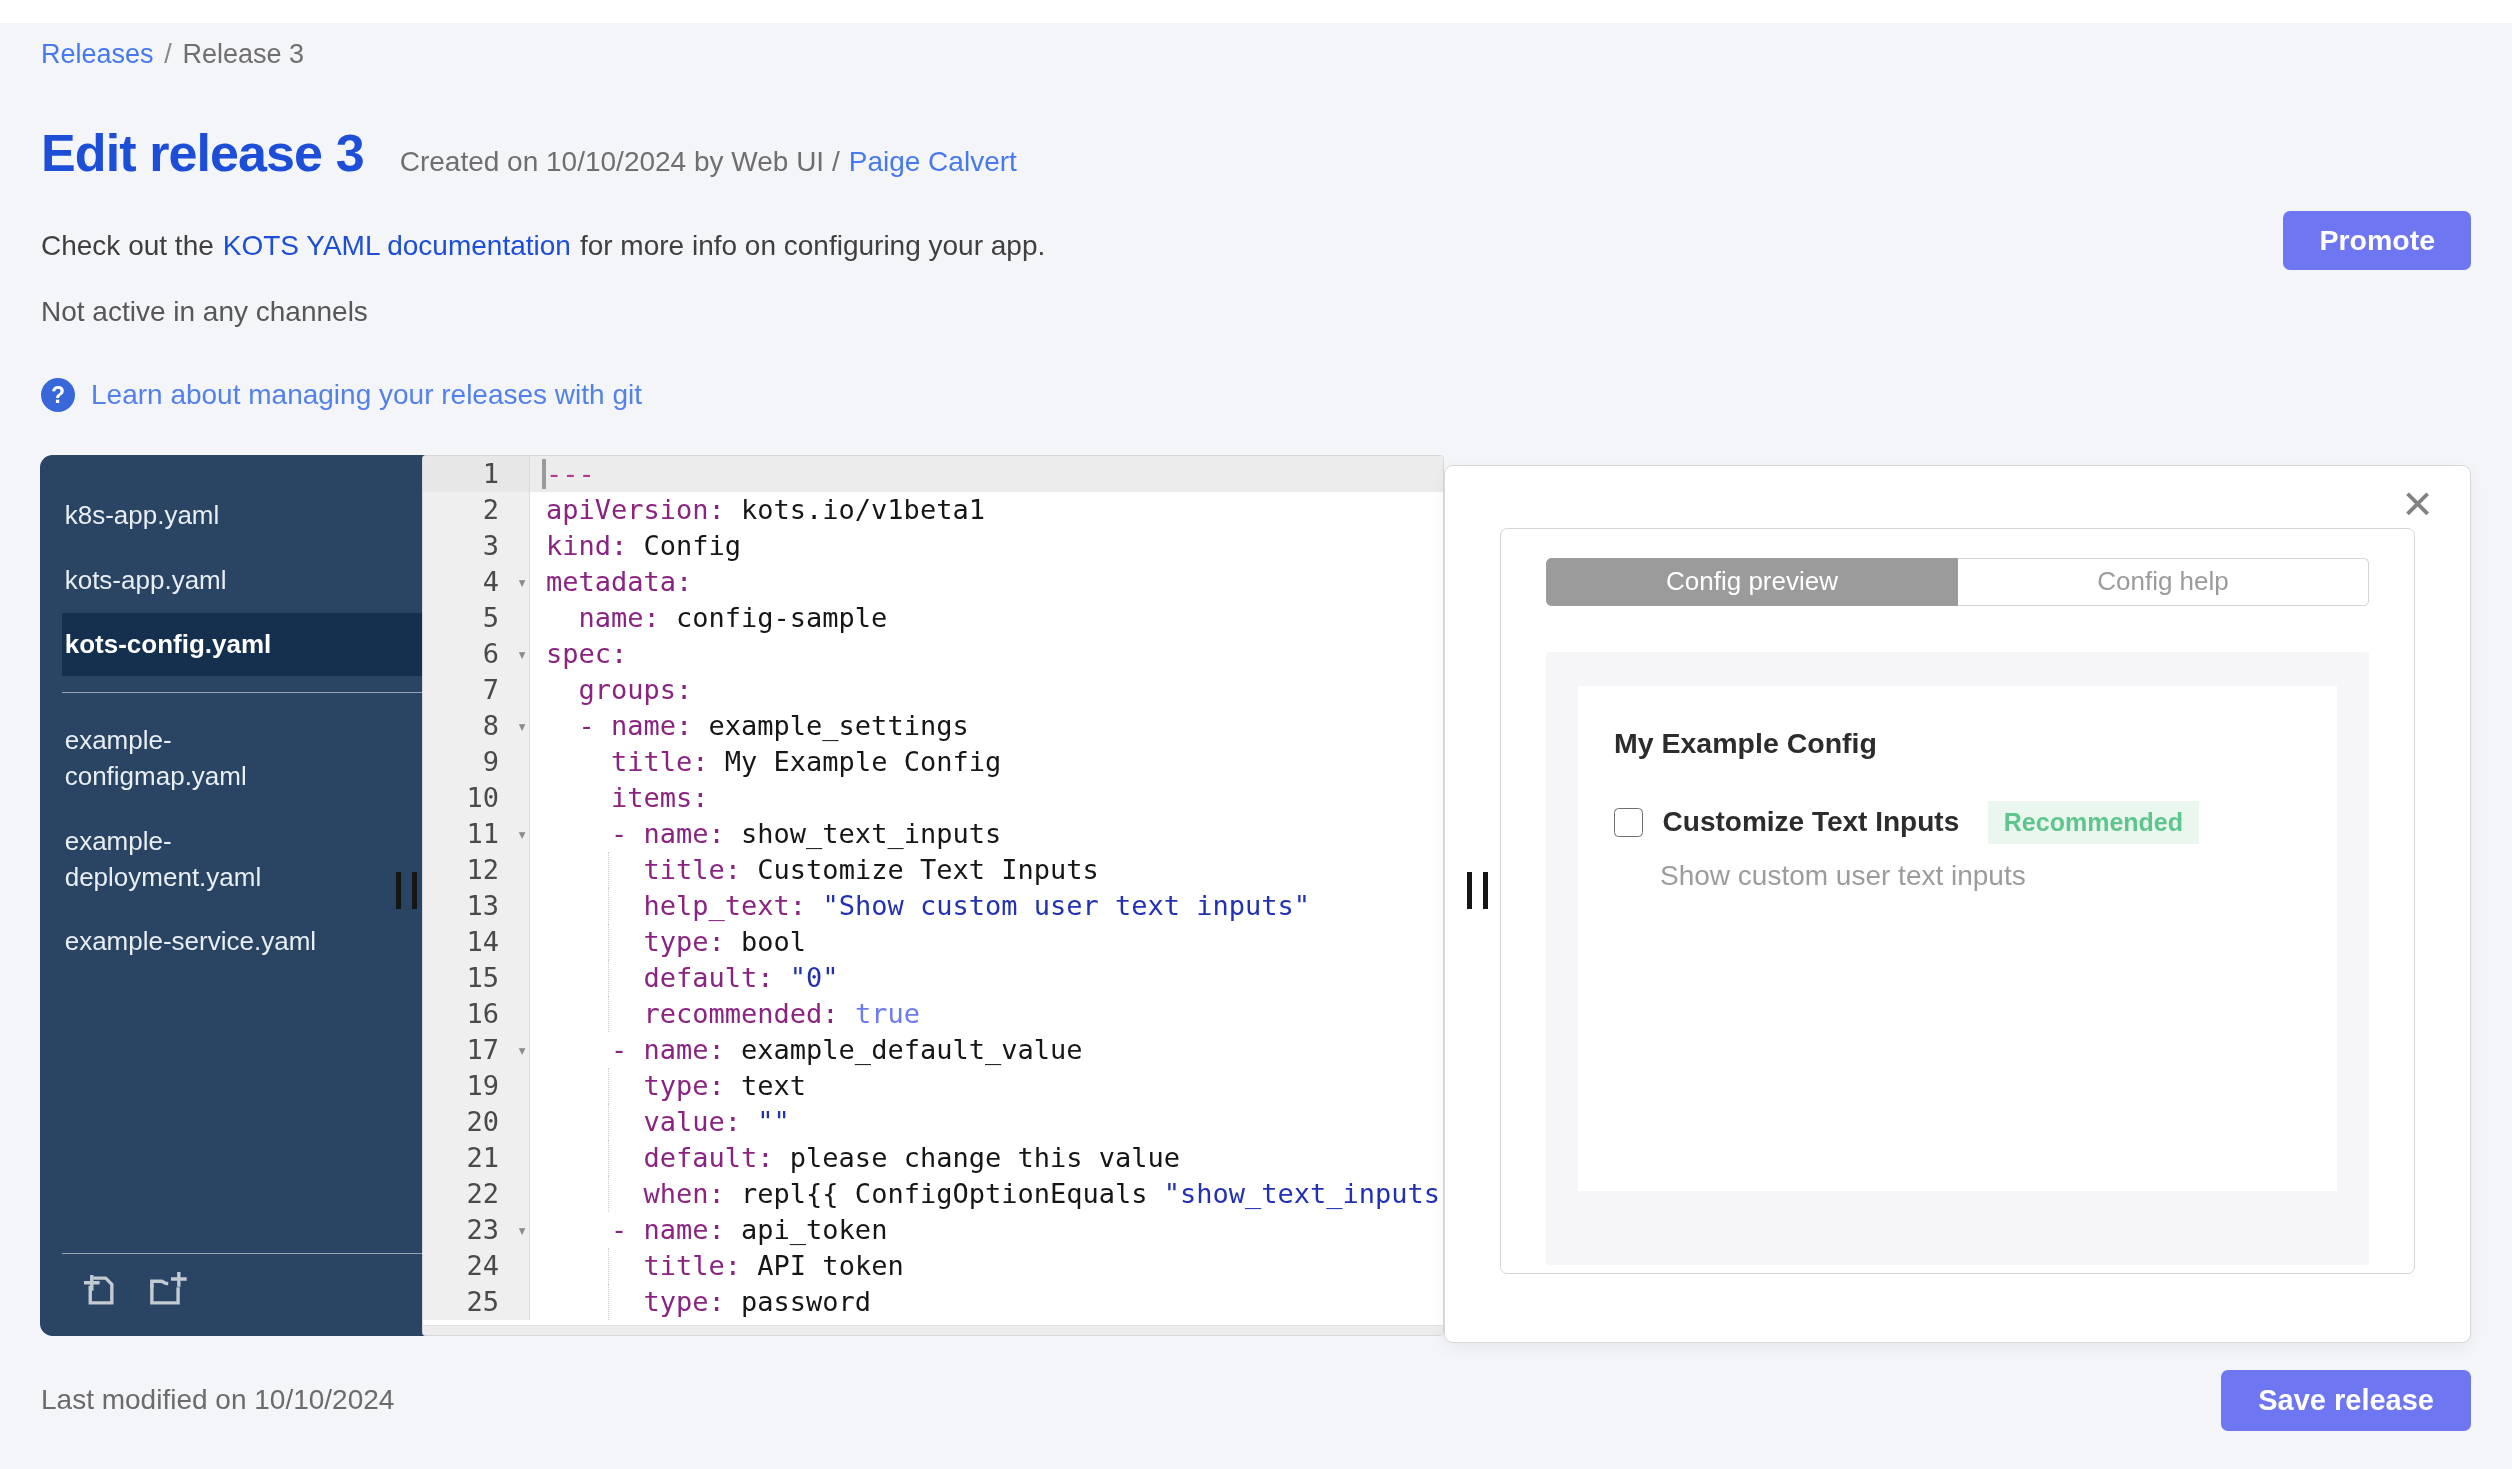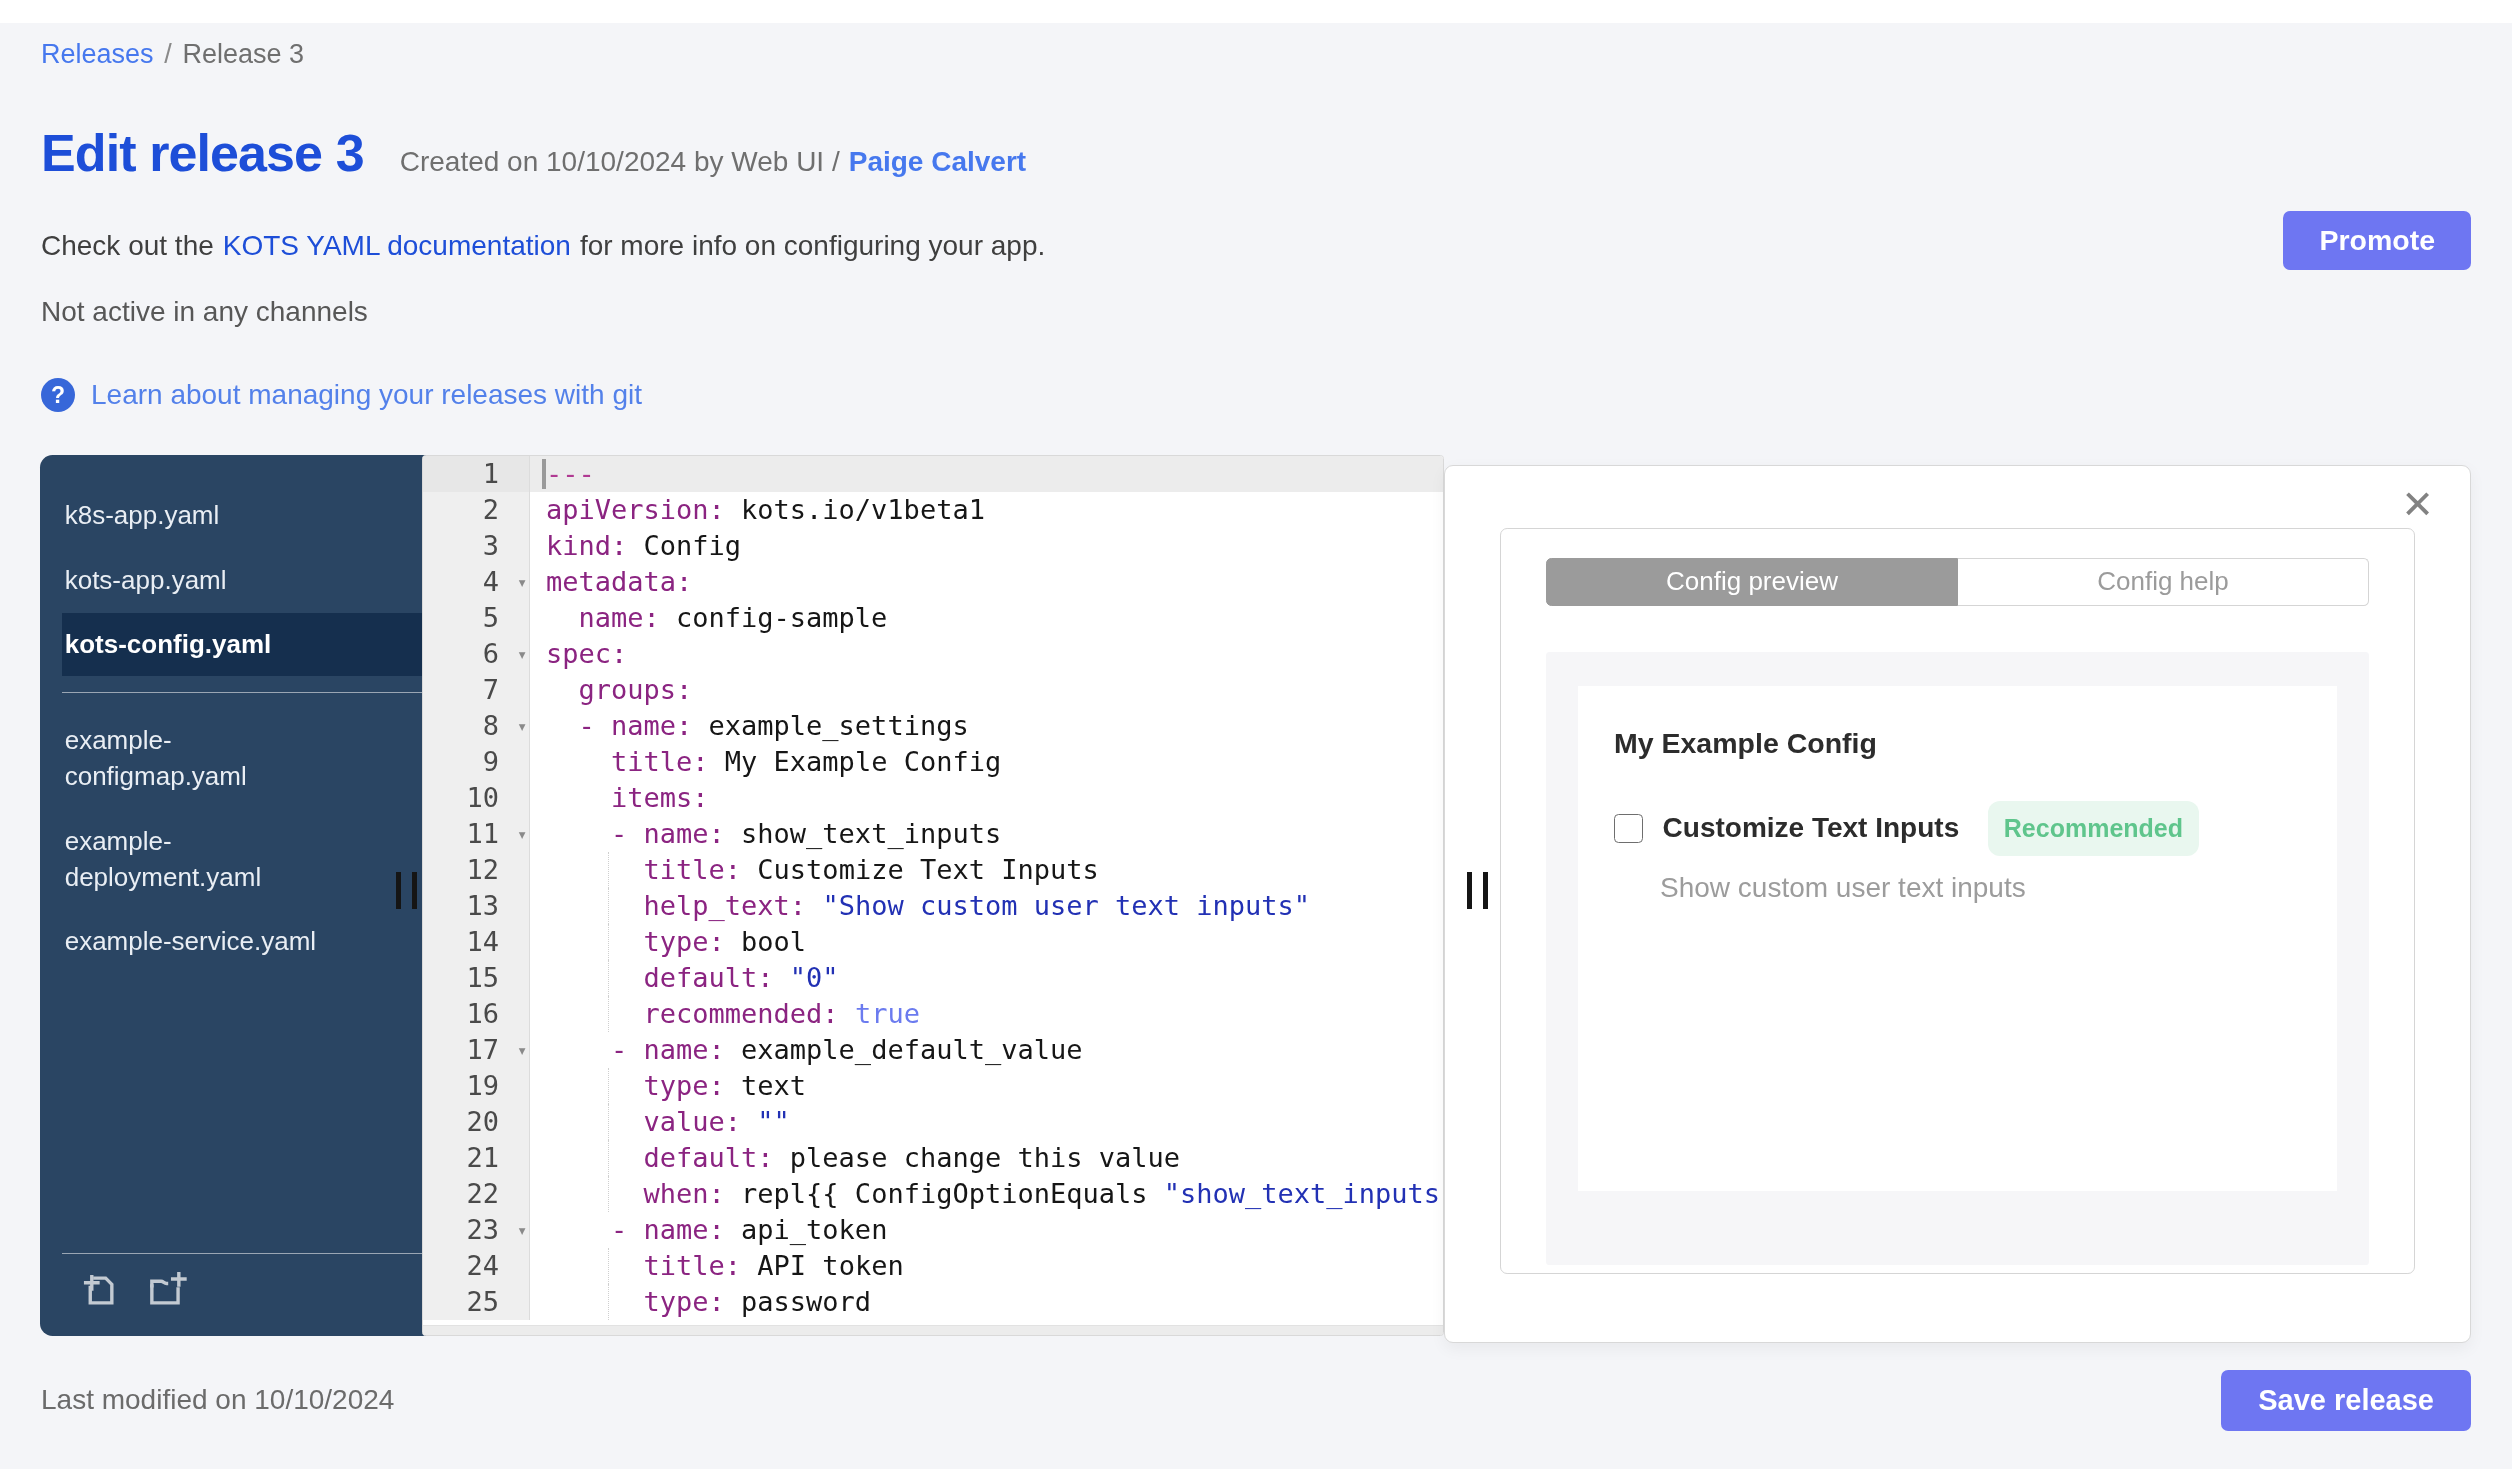--- a/index.html
+++ b/index.html
@@ -10,21 +10,21 @@
   }
   .top-band{position:absolute;top:0;left:0;right:0;height:23px;background:#ffffff}
 
   
   .breadcrumb{position:absolute;top:39px;left:41px;font-size:27px;color:#6f6f6f}
   .crumb-link{color:#4678ee;text-decoration:none;cursor:pointer}
   .crumb-sep{margin:0 10.7px;color:#8a8a8a}
   .title-row{position:absolute;top:123px;left:41px;display:flex;align-items:baseline;gap:36px;white-space:nowrap}
   .page-title{margin:0;font-size:52px;font-weight:800;letter-spacing:-0.9px;color:#1d4ed8}
   .created-meta{font-size:28px;color:#6f6f6f}
-  .author-link{color:#4678ee;font-weight:700;text-decoration:none;margin-left:9px;cursor:pointer}
+  .author-link{color:#4678ee;font-weight:400;text-decoration:none;margin-left:9px;cursor:pointer}
   .docs-line{position:absolute;top:230px;left:41px;font-size:28px;color:#3f3f3f}
   .docs-link{color:#1d4ed8;font-weight:500;text-decoration:none;margin:0 9px;cursor:pointer}
   .status-line{position:absolute;top:296px;left:41px;font-size:28px;color:#575757}
   .git-row{position:absolute;top:378px;left:41px;display:flex;align-items:center;gap:16px;cursor:pointer}
   .help-badge{width:34px;height:34px;border-radius:50%;background:#3767d9;color:#fff;
     font-weight:700;font-size:23px;display:flex;align-items:center;justify-content:center;flex:none}
   .git-link{font-size:28px;color:#5381ea;text-decoration:none}
   .promote-btn{position:absolute;top:211px;right:41px;height:59px;padding:0 36px;
     background:#6e76f2;color:#fff;font-size:28.5px;font-weight:700;border:none;border-radius:7.1px;cursor:pointer;
     font-family:inherit}
@@ -79,21 +79,21 @@
   .tab.active{background:#9b9b9b;color:#fff;border-color:#9b9b9b}
   .tab:first-child{border-radius:5.3px 0 0 5.3px}
   .tab:last-child{border-radius:0 5.3px 5.3px 0;border-left:none}
   .gray-box{margin:46px 45px 0;height:613px;background:#f6f6f8;border-radius:3.6px;
     padding:34px 32px 74px;box-sizing:border-box}
   .config-card{height:100%;background:#fff;padding:41px 36px;box-sizing:border-box}
   .config-title{margin:0;font-size:28.5px;font-weight:700;color:#2c2c2c}
   .config-row{display:flex;align-items:center;gap:19.6px;margin-top:41px}
   .checkbox{width:27px;height:27px;border:1.8px solid #6e6e6e;border-radius:4.5px;background:#fff;flex:none;cursor:pointer}
   .config-label{font-size:28px;font-weight:700;color:#2c2c2c}
-  .badge{font-size:25px;font-weight:700;color:#5fc58c;background:#e9f7ef;padding:13px 16px;border-radius:12px;margin-left:9px}
+  .badge{font-size:25px;font-weight:700;color:#5fc58c;background:#e9f7ef;padding:7px 16px;border-radius:0;margin-left:9px}
   .config-help{font-size:28px;color:#9c9c9c;margin:16px 0 0 46px}
 
   
   .handle{position:absolute;display:flex;gap:11.6px;z-index:6;cursor:col-resize}
   .handle i{width:4.5px;height:37px;background:#151515}
   .handle.left{left:356px;top:417px}
   .handle.right{left:1427px;top:417px}
 
   
   .last-modified{position:absolute;left:41px;top:1384px;font-size:28px;color:#6b6b6b}

